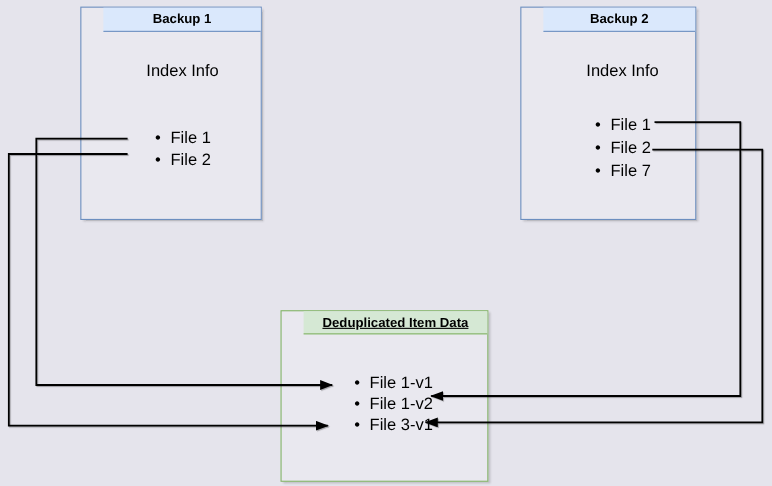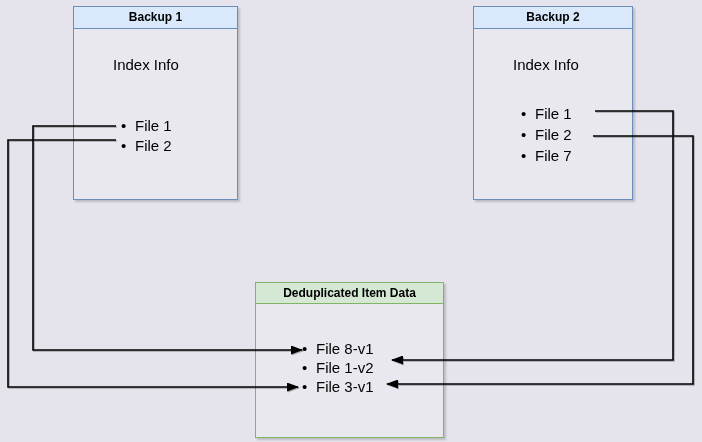--- a/index.html
+++ b/index.html
@@ -15,20 +15,21 @@
     height: 442px;
     background: #e5e4ec;
     overflow: hidden;
   }
   
   .box {
     position: absolute;
     box-sizing: border-box;
     background: #e9e8ef;
     box-shadow: 2px 2px 2px rgba(0,0,0,0.18);
+    padding-left: 20px;
   }
   .box.blue  { border: 1px solid #6c8ebf; }
   .box.green { border: 1px solid #82b366; }
 
   .box-title {
     box-sizing: border-box;
     width: 100%;
     font-weight: bold;
     font-size: 12px;
     text-align: center;
@@ -41,21 +42,21 @@
   }
   .green .box-title {
     height: 21px;
     line-height: 20px;
     background: #d5e8d4;
     border-bottom: 1px solid #82b366;
   }
 
   #backup1 { left: 73px;  top: 6px;   width: 165px; height: 194px; }
   #backup2 { left: 473px; top: 6px;   width: 160px; height: 194px; }
-  #dedup   { left: 255px; top: 282px; width: 189px; height: 156px; }
+  #dedup   { left: 255px; top: 282px; width: 189px; height: 156px; text-decoration: underline; }
 
   .box-body { position: relative; width: 100%; }
 
   .index-label {
     position: absolute;
     left: 27px;
     top: 27px;            
     font-size: 15px;
     white-space: nowrap;
     margin-left: 12px;
@@ -131,20 +132,20 @@
         <li>File 2</li>
         <li>File 7</li>
       </ul>
     </div>
   </div>
 
   <div class="box green" id="dedup">
     <div class="box-title">Deduplicated Item Data</div>
     <div class="box-body">
       <ul class="file-list">
-        <li>File 8-v1</li>
+        <li>File 1-v1</li>
         <li>File 1-v2</li>
         <li>File 3-v1</li>
       </ul>
     </div>
   </div>
 
 </div>
 
 </body></html>

